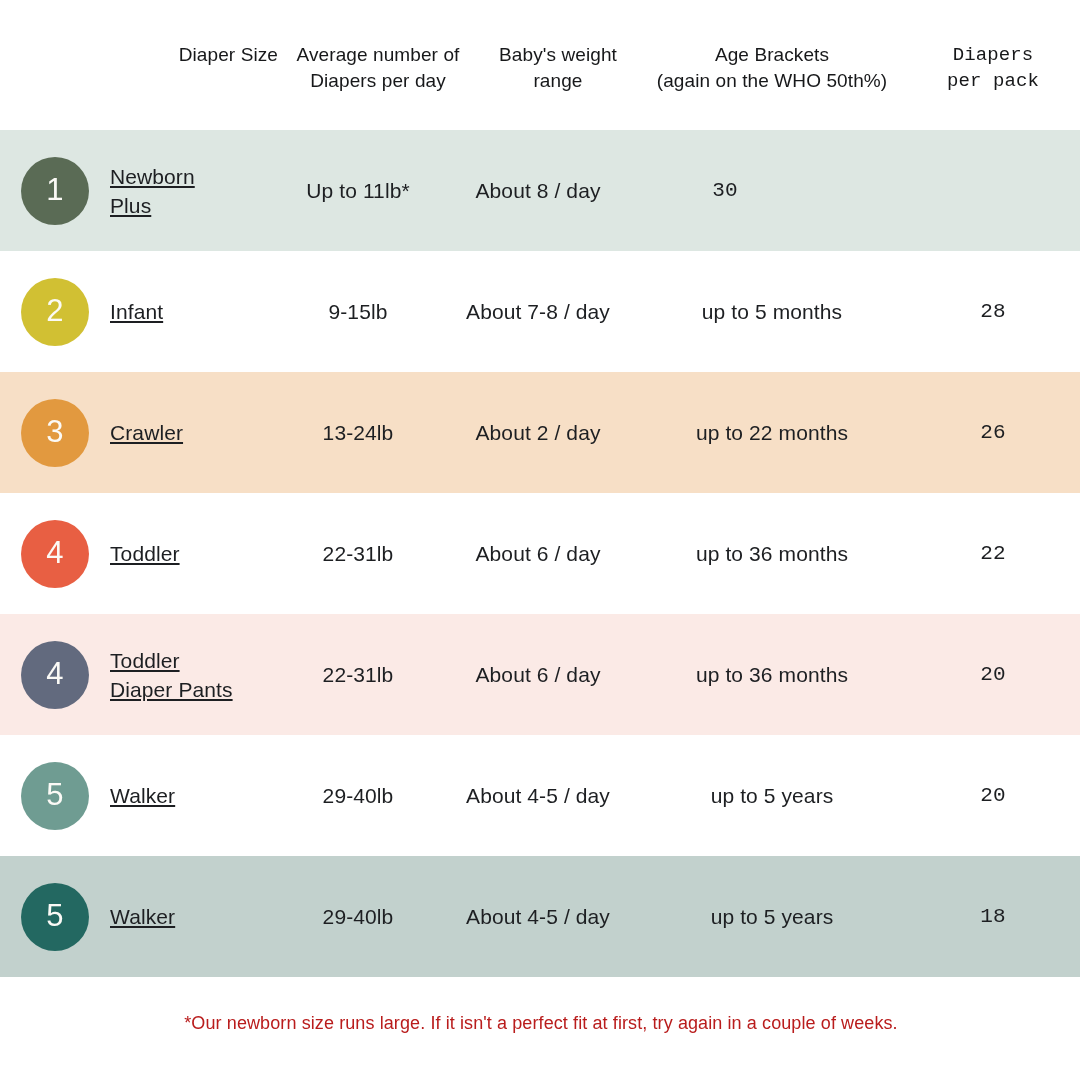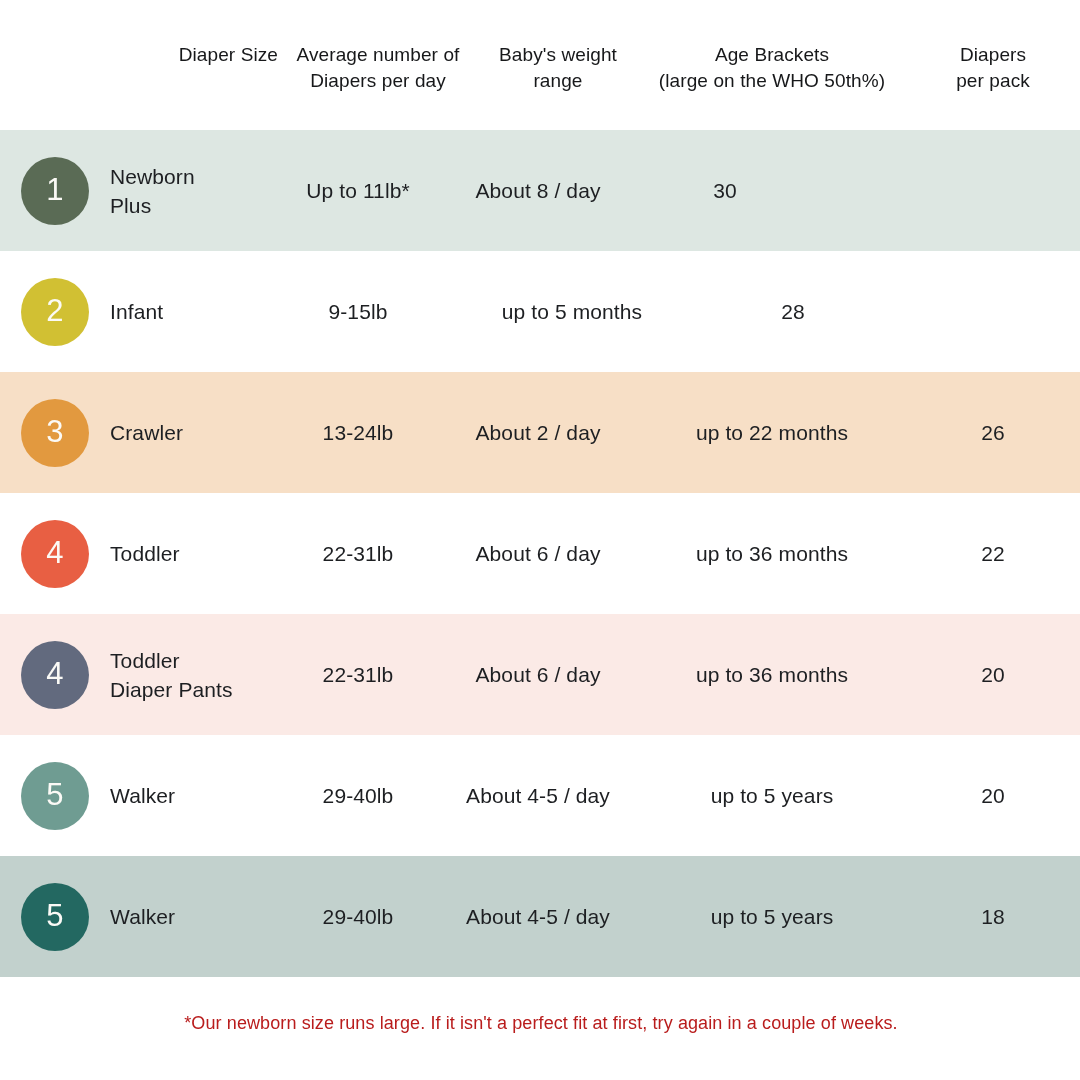--- a/index.html
+++ b/index.html
@@ -36,21 +36,21 @@
     color: #17181a;
     text-align: center;
     font-weight: 400;
     letter-spacing: .1px;
   }
   .col-badge   { width: 110px; flex: 0 0 110px; }
   .col-name    { width: 168px; flex: 0 0 168px; text-align: left; }
   .col-weight  { width: 160px; flex: 0 0 160px; }
   .col-perday  { width: 200px; flex: 0 0 200px; }
   .col-age     { width: 268px; flex: 0 0 268px; }
-  .col-pack    { width: 174px; flex: 0 0 174px; }
+  .col-pack    { width: 174px; flex: 0 0 174px; font-family: Liberation Mono, monospace; }
 
   .thead .col-name { text-align: right; padding-left: 0; }
 
   
   .rows {
     position: absolute;
     left: 0; top: 130px;
     width: 1080px;
   }
   .row {
@@ -62,20 +62,21 @@
   .cell {
     font-size: 21px;
     line-height: 29px;
     color: #1d1f22;
     text-align: center;
     font-weight: 400;
     letter-spacing: .1px;
   }
   .cell.name {
     text-align: left;
+    text-decoration: underline;
   }
   .badge-wrap {
     display: flex;
     align-items: center;
     justify-content: center;
   }
   .badge {
     width: 68px;
     height: 68px;
     border-radius: 50%;
@@ -115,21 +116,21 @@
     <div class="th col-perday">
       <span class="nm-line">Average number of</span>
       <span class="nm-line">Diapers per day</span>
     </div>
     <div class="th col-weight">
       <span class="nm-line">Baby's weight</span>
       <span class="nm-line">range</span>
     </div>
     <div class="th col-age">
       <span class="nm-line">Age Brackets</span>
-      <span class="nm-line">(large on the WHO 50th%)</span>
+      <span class="nm-line">(again on the WHO 50th%)</span>
     </div>
     <div class="th col-pack">
       <span class="nm-line">Diapers</span>
       <span class="nm-line">per pack</span>
     </div>
   </div>
 
   <div class="rows" id="rows-container">
       <div class="row" style="background: rgb(221, 231, 226);">
         <div class="cell col-badge badge-wrap">
@@ -144,20 +145,21 @@
         <div class="cell col-pack">30</div>
       </div>
       <div class="row" style="background: rgb(255, 255, 255);">
         <div class="cell col-badge badge-wrap">
           <div class="badge" style="background: rgb(209, 192, 51);">2</div>
         </div>
         <div class="cell col-name name">
           <span class="nm-line">Infant</span>
         </div>
         <div class="cell col-weight">9-15lb</div>
+        <div class="cell col-perday">About 7-8 / day</div>
         <div class="cell col-age">up to 5 months</div>
         <div class="cell col-pack">28</div>
       </div>
       <div class="row" style="background: rgb(247, 223, 198);">
         <div class="cell col-badge badge-wrap">
           <div class="badge" style="background: rgb(226, 153, 63);">3</div>
         </div>
         <div class="cell col-name name">
           <span class="nm-line">Crawler</span>
         </div>

